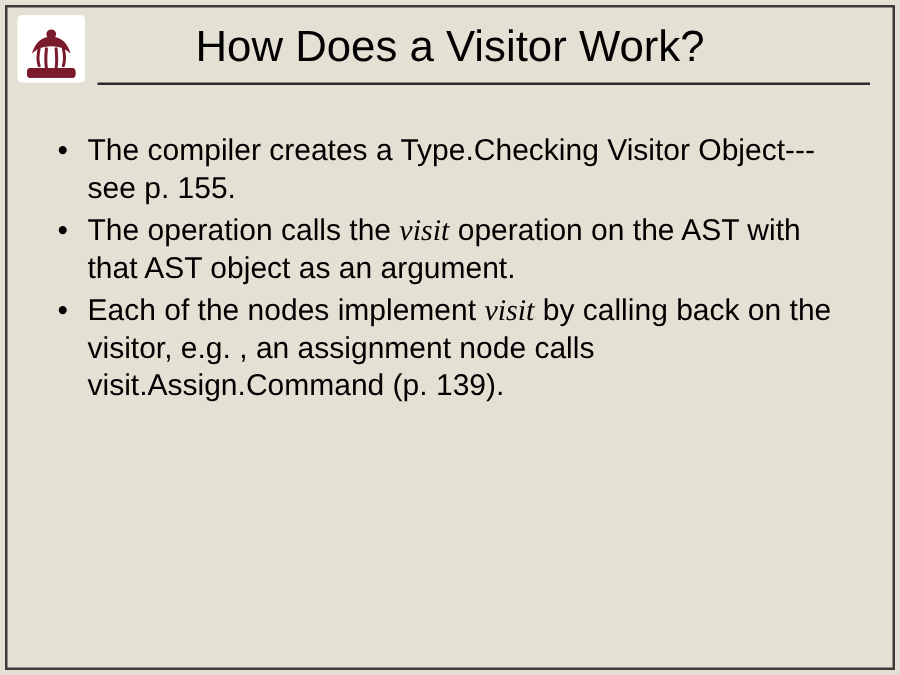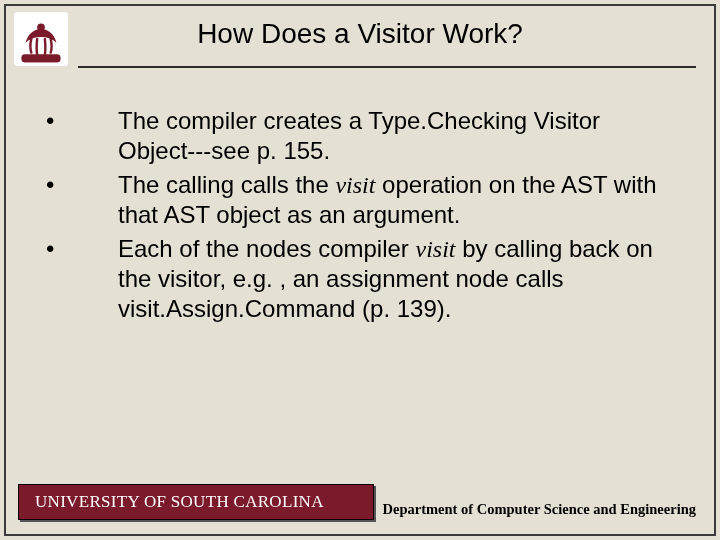--- a/index.html
+++ b/index.html
@@ -23,21 +23,21 @@
     width: 58px; height: 58px;
     display: flex;
     align-items: center;
     justify-content: center;
   }
   .logo svg { width: 100%; height: 100%; }
   .title {
     position: absolute;
     top: 12px; left: 0; right: 0;
     text-align: center;
-    font-size: 28px;
+    font-size: 35px;
     font-weight: 400;
     color: #000;
   }
   .title-underline {
     position: absolute;
     top: 60px; left: 72px; right: 18px;
     height: 2px;
     background: #2a2a2a;
   }
   .content {
@@ -49,21 +49,20 @@
   }
   .bullet {
     display: flex;
     margin-bottom: 4px;
   }
   .bullet-marker {
     flex: 0 0 24px;
   }
   .bullet-text {
     flex: 1;
-    margin-left: 48px;
   }
   .bullet-text .italic { font-style: italic; font-family: Liberation Serif, serif; }
   .footer {
     position: absolute;
     bottom: 14px; left: 12px; right: 12px;
     height: 36px;
     display: flex;
   }
   .footer-left {
     flex: 0 0 52%;
@@ -115,29 +114,27 @@
   <div class="content">
     <div class="bullet">
       <div class="bullet-marker">•</div>
       <div class="bullet-text">
         <span>The compiler creates a Type.Checking Visitor Object---see p. 155.</span><span class="italic"></span><span></span>
       </div>
     </div>
     <div class="bullet">
       <div class="bullet-marker">•</div>
       <div class="bullet-text">
-        <span>The calling calls the </span><span class="italic">visit</span><span> operation on the AST with that AST object as an argument.</span>
+        <span>The operation calls the </span><span class="italic">visit</span><span> operation on the AST with that AST object as an argument.</span>
       </div>
     </div>
     <div class="bullet">
       <div class="bullet-marker">•</div>
       <div class="bullet-text">
-        <span>Each of the nodes compiler </span><span class="italic">visit</span><span> by calling back on the visitor, e.g. , an assignment node calls visit.Assign.Command (p. 139).</span>
+        <span>Each of the nodes implement </span><span class="italic">visit</span><span> by calling back on the visitor, e.g. , an assignment node calls visit.Assign.Command (p. 139).</span>
       </div>
     </div>
   </div>
 
   <div class="footer">
-    <div class="footer-left">UNIVERSITY OF SOUTH CAROLINA</div>
-    <div class="footer-right">Department of Computer Science and Engineering</div>
   </div>
 
 </div>
 
 </body></html>

